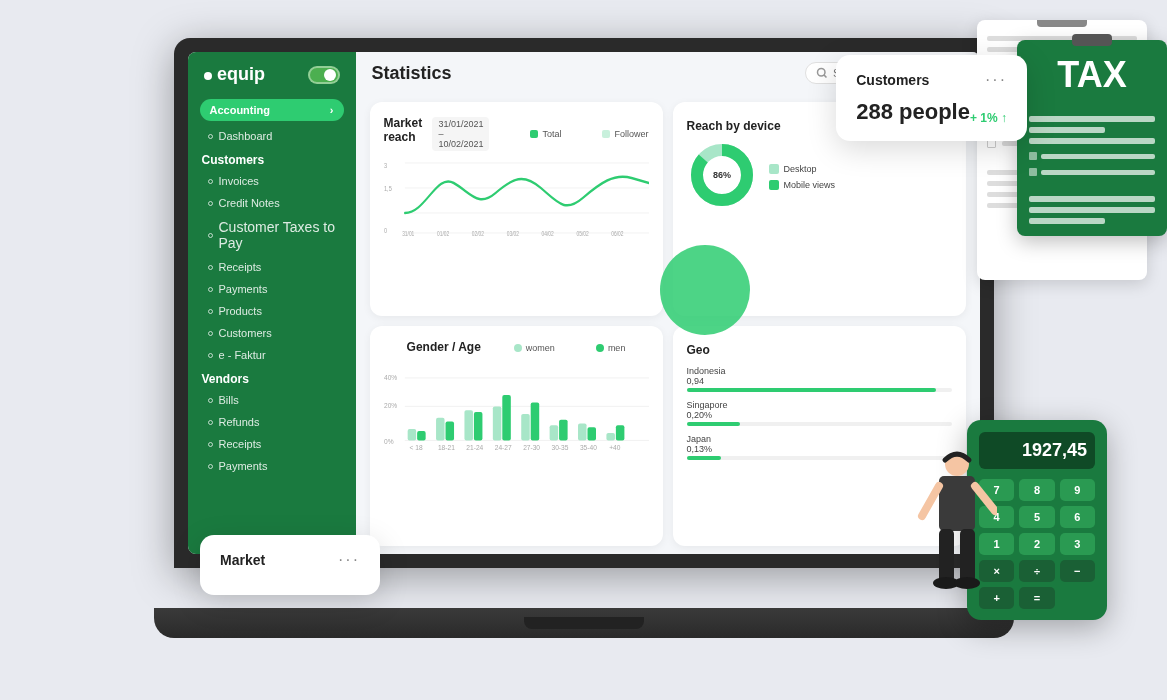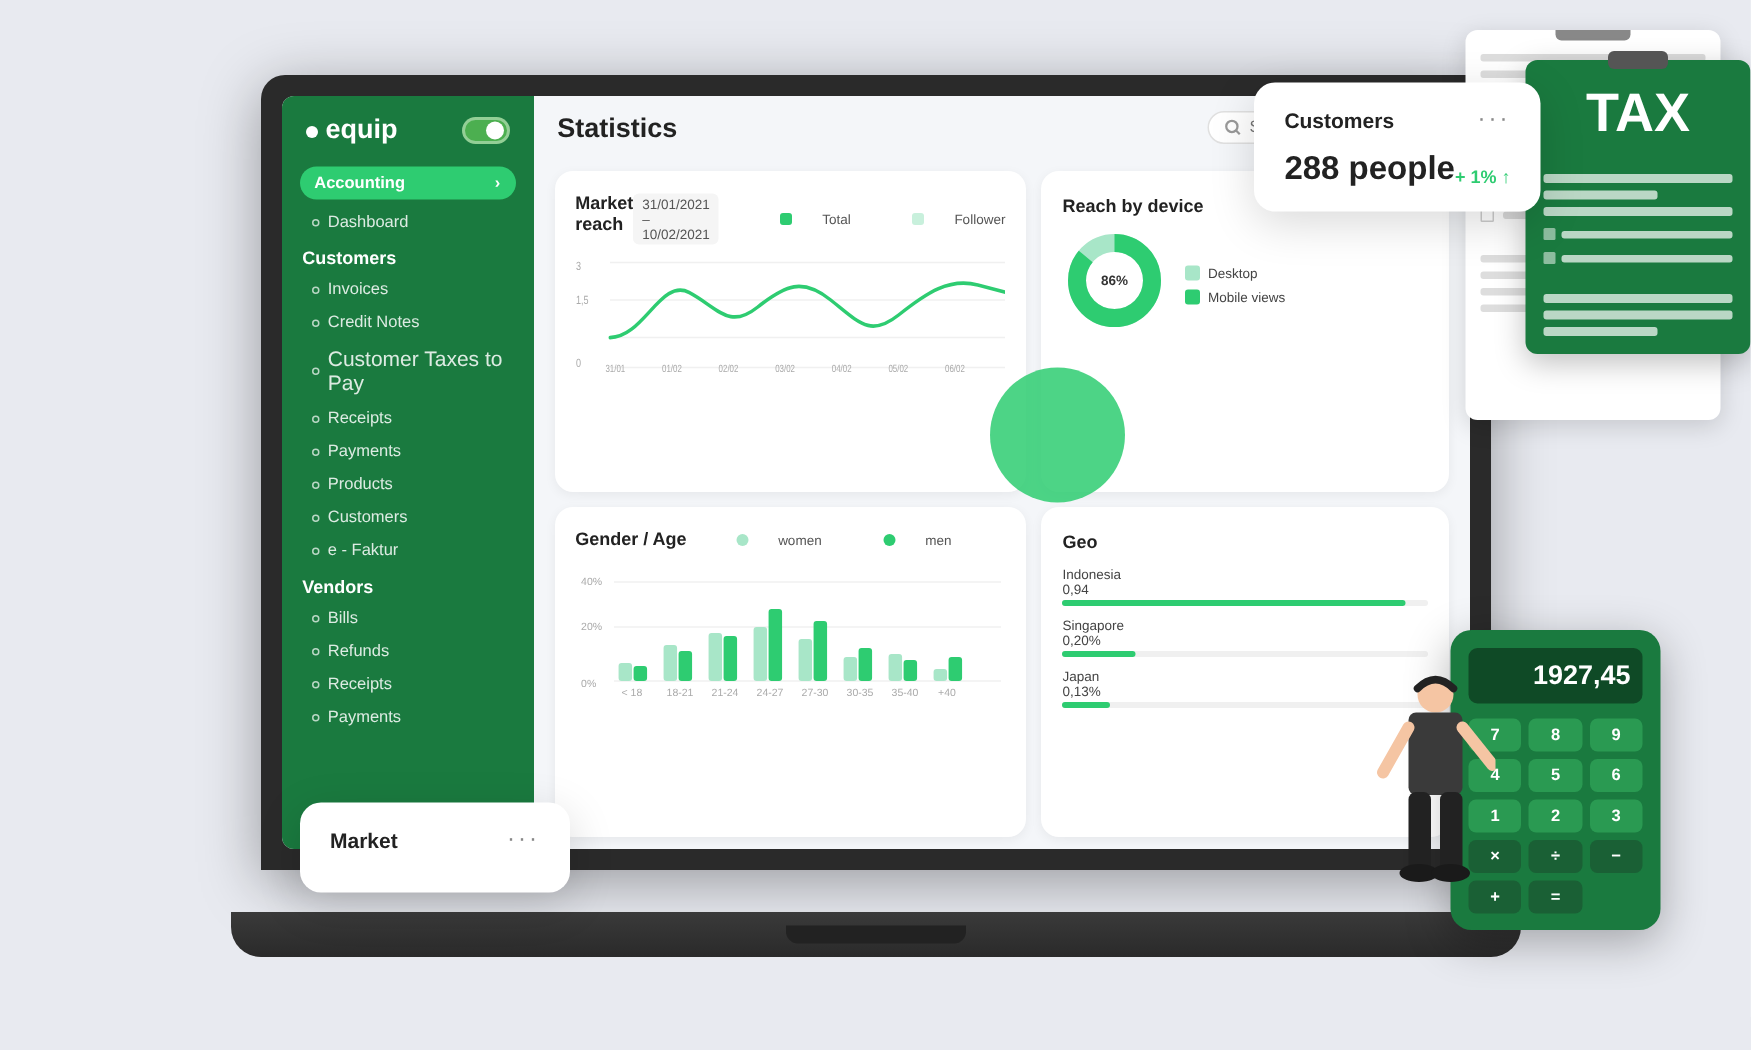--- a/index.html
+++ b/index.html
@@ -27,21 +27,21 @@
       position: absolute;
       left: 50%;
       top: 50%;
       transform: translate(-50%, -52%);
       width: 820px;
       height: 600px;
     }
 
     .laptop-screen-bezel {
       position: absolute;
-      top: 12px; left: 0;
+      top: 0; left: 0;
       width: 820px;
       height: 530px;
       background: #2a2a2a;
       border-radius: 16px 16px 0 0;
       padding: 14px;
       box-shadow: 0 8px 40px rgba(0,0,0,0.35);
     }
 
     .laptop-screen {
       width: 100%;
@@ -256,21 +256,21 @@
 
     .chart-legend {
       display: flex;
       gap: 8px;
       align-items: center;
     }
 
     .legend-item {
       display: flex;
       align-items: center;
-      gap: 20px;
+      gap: 4px;
       font-size: 9px;
       color: #555;
       padding-left: 33px;
     }
 
     .legend-dot {
       width: 8px; height: 8px;
       border-radius: 2px;
     }
 
@@ -786,21 +786,21 @@
                   </div>
                   <div class="device-legend-item">
                     <div class="device-legend-dot" style="background:#2ecc71;"></div>
                     <span>Mobile views</span>
                   </div>
                 </div>
               </div>
             </div>
 
             <div class="card gender-age-card">
-              <div style="display:flex;justify-content:flex-start;align-items:center;margin-bottom:6px;">
+              <div style="display:flex;justify-content:center;align-items:center;margin-bottom:6px;">
                 <span class="card-title">Gender / Age</span>
                 <div class="gender-chart-legend">
                   <div class="legend-item">
                     <div class="legend-dot" style="background:#a8e6c8;border-radius:50%;"></div>
                     <span>women</span>
                   </div>
                   <div class="legend-item">
                     <div class="legend-dot" style="background:#2ecc71;border-radius:50%;"></div>
                     <span>men</span>
                   </div>

